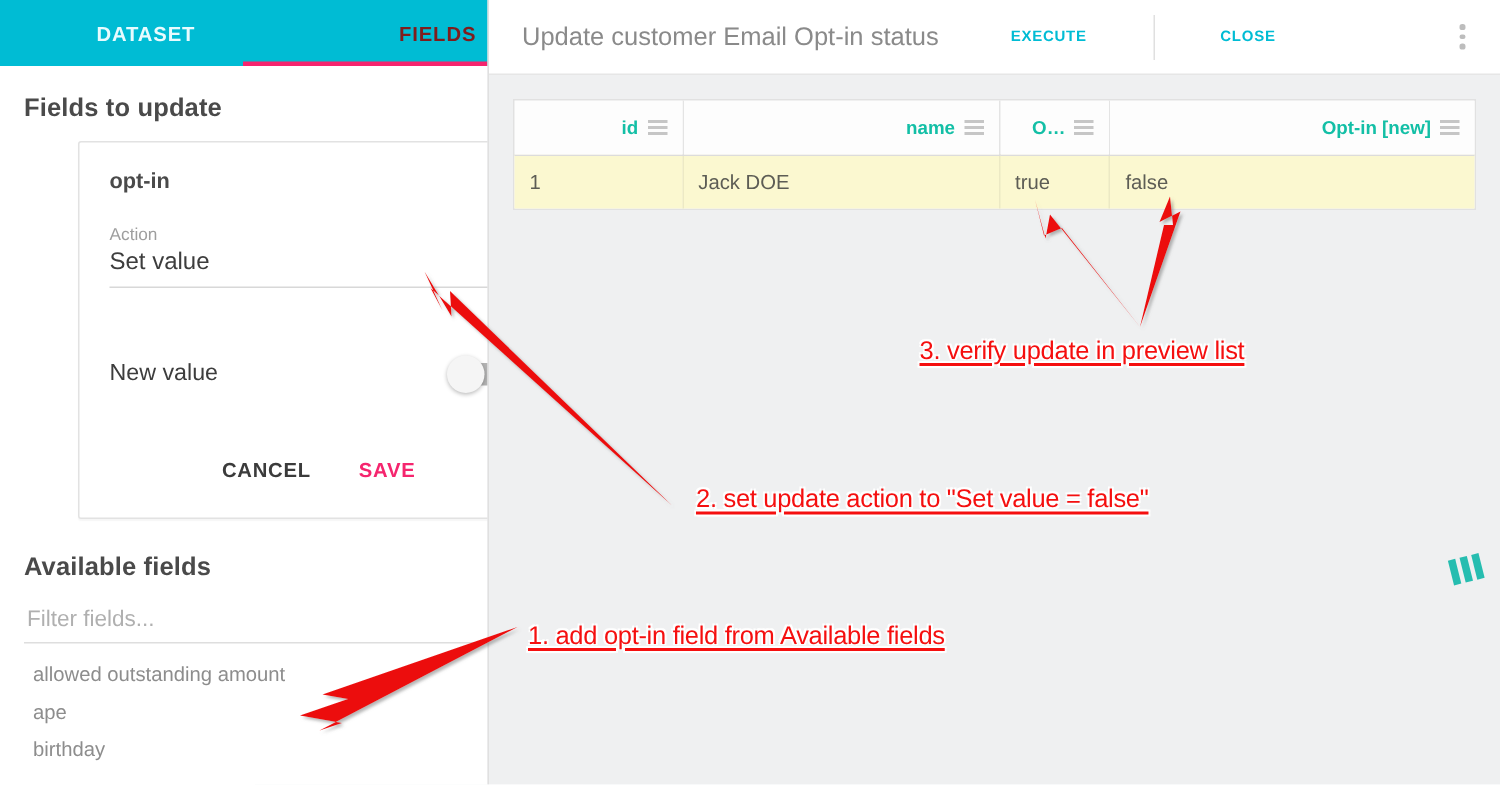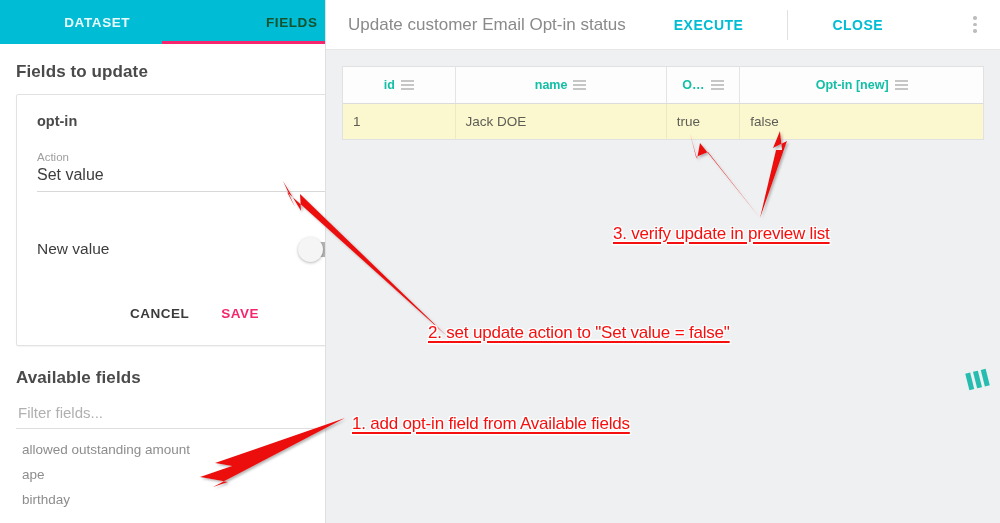--- a/index.html
+++ b/index.html
@@ -41,21 +41,21 @@
     align-items: center;
     justify-content: center;
     color: #e8fbfe;
     font-size: 13.5px;
     font-weight: bold;
     letter-spacing: 0.6px;
     cursor: pointer;
     user-select: none;
     height: 44px;
   }
-  .tab.active { color: #14532d; }
+  .tab.active { color: #7f1d1d; }
   .tab-underline {
     position: absolute;
     bottom: 0;
     left: 162px;
     width: 163px;
     height: 3px;
     background: #f5256e;
   }
 
   .left-body {
@@ -72,20 +72,21 @@
     margin-bottom: 12px;
     letter-spacing: 0.1px;
   }
 
   .field-card {
     border: 1px solid #e2e2e2;
     border-radius: 2px;
     background: #fff;
     padding: 18px 20px 14px 20px;
     box-shadow: 0 1px 1px rgba(0,0,0,0.04);
+    margin-left: 36px;
   }
   .card-title {
     font-size: 14.5px;
     font-weight: bold;
     color: #4a4a4a;
     margin-bottom: 22px;
   }
   .input-label {
     font-size: 11.5px;
     color: #9e9e9e;
@@ -198,21 +199,21 @@
     border-bottom: 1px solid #e6e6e6;
   }
   .right-title {
     font-size: 17px;
     color: #8a8a8a;
     flex: 0 0 auto;
   }
   .hdr-btn {
     background: none; border: none;
     font-family: inherit;
-    font-size: 14px;
+    font-size: 10px;
     font-weight: bold;
     letter-spacing: 0.5px;
     color: #00bcd4;
     cursor: pointer;
     padding: 6px 10px;
   }
   .hdr-divider {
     width: 1px;
     height: 30px;
     background: #e0e0e0;
@@ -252,21 +253,21 @@
     text-align: left;
     padding: 9px 10px;
     font-size: 12.5px;
     font-weight: bold;
     color: #13bfa6;
     position: relative;
     height: 36px;
     cursor: pointer;
   }
   table.preview th:last-child { border-right: none; }
-  .th-inner { display: flex; align-items: center; justify-content: center; }
+  .th-inner { display: flex; align-items: center; justify-content: flex-end; }
   .th-label { overflow: hidden; white-space: nowrap; }
   .burger {
     display: inline-flex;
     flex-direction: column;
     gap: 2.5px;
     flex: 0 0 auto;
     margin-left: 6px;
     cursor: pointer;
   }
   .burger i {
@@ -309,21 +310,21 @@
     text-decoration-thickness: 1.5px;
     text-underline-offset: 3px;
     white-space: nowrap;
     text-shadow:
       -1.2px -1.2px 0 #ffffff,  1.2px -1.2px 0 #ffffff,
       -1.2px  1.2px 0 #ffffff,  1.2px  1.2px 0 #ffffff,
        0 0 3px #ffffff;
     letter-spacing: -0.2px;
   }
   #annot-1 { left: 352px; top: 414px; }
-  #annot-2 { left: 428px; top: 323px; }
+  #annot-2 { left: 464px; top: 323px; }
   #annot-3 { left: 613px; top: 224px; }
 
   .arrow-layer {
     position: absolute;
     left: 0; top: 0;
     width: 1000px; height: 523px;
     pointer-events: none;
   }
 </style>
 </head>

